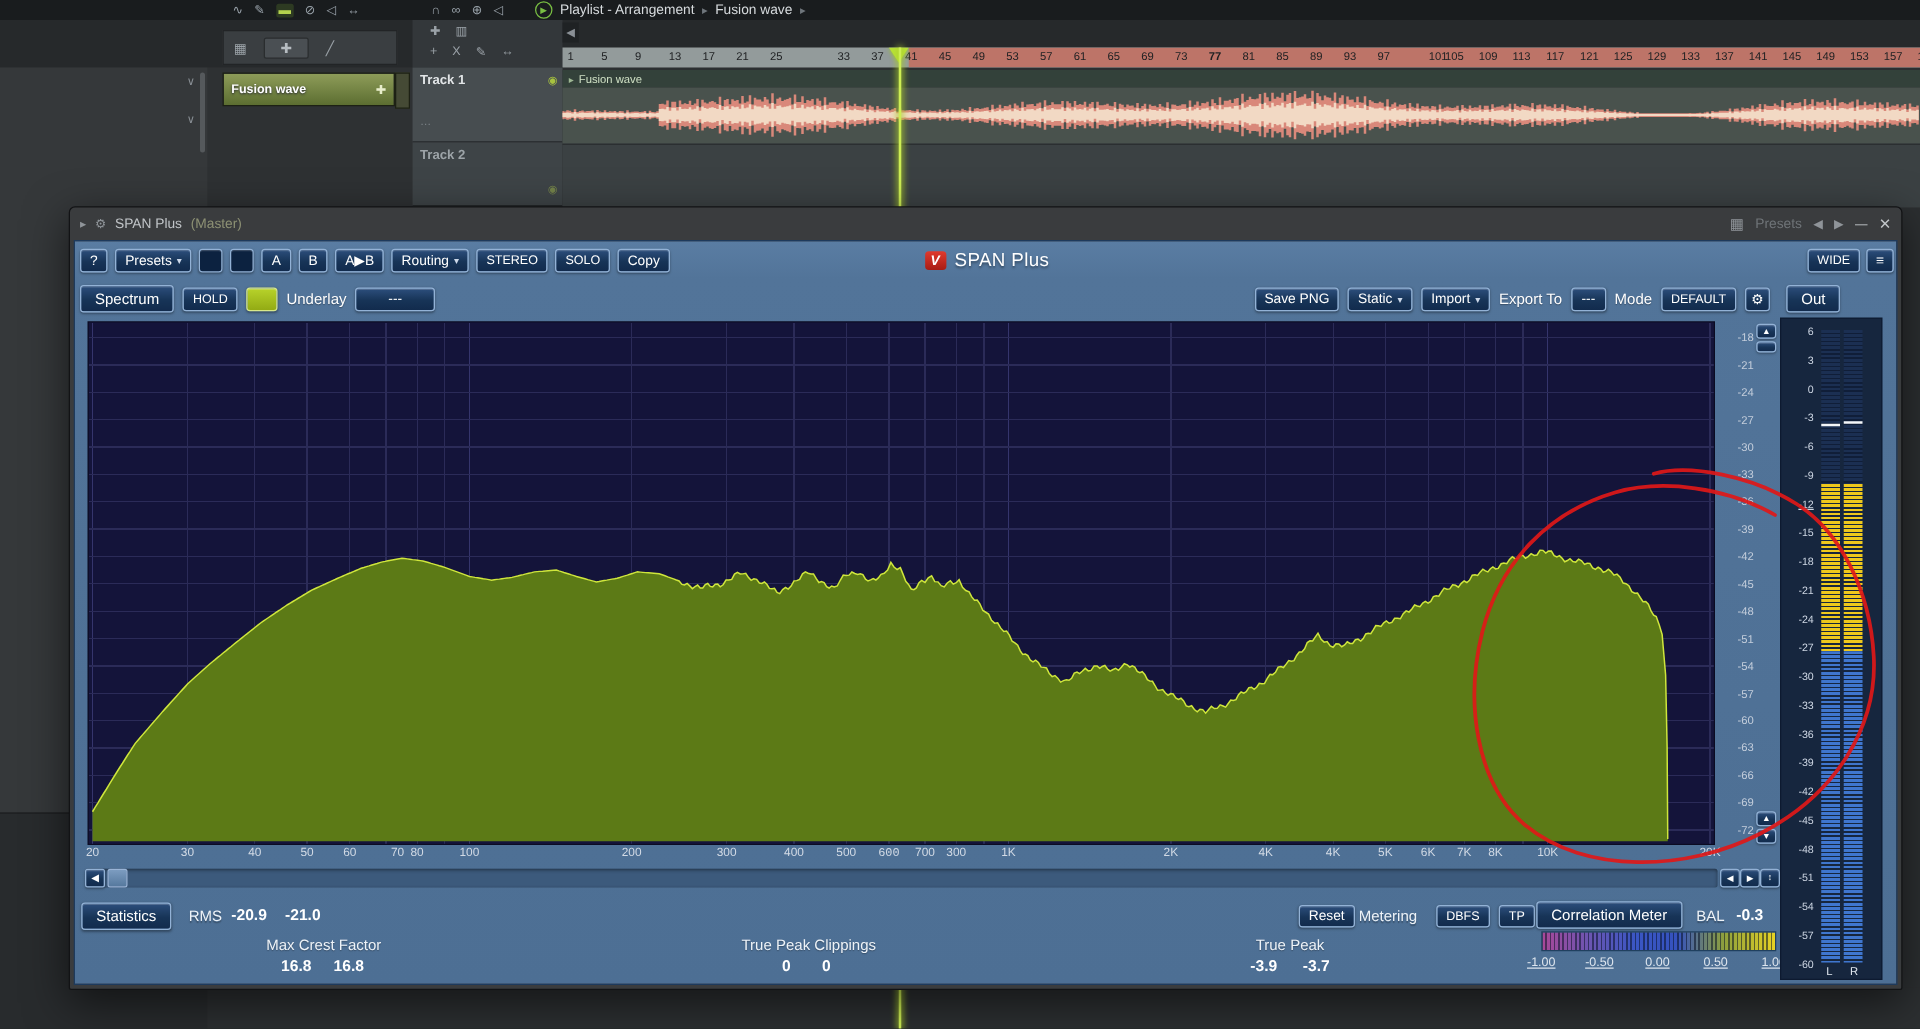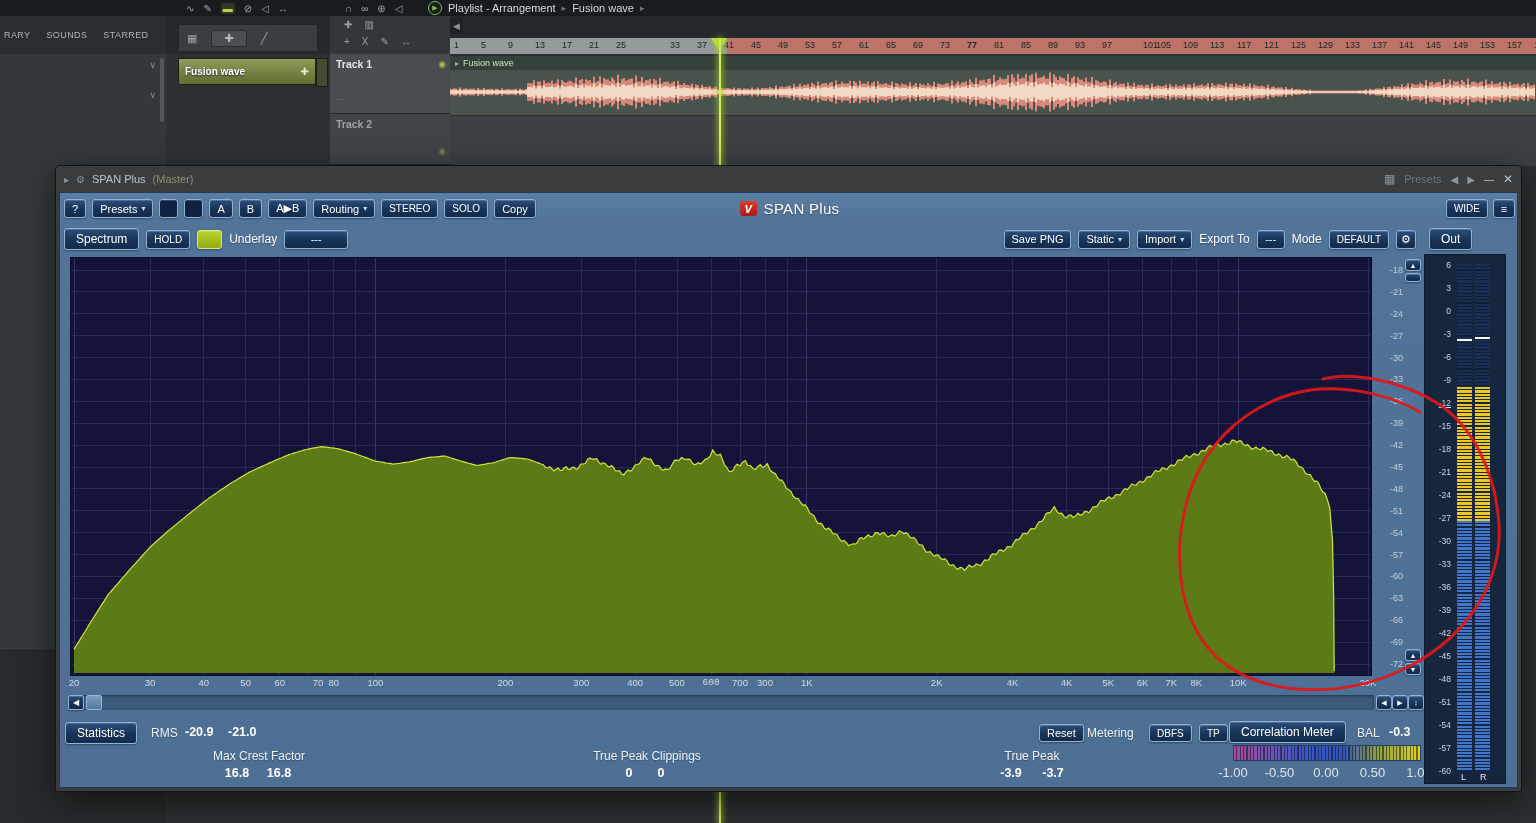--- a/index.html
+++ b/index.html
@@ -93,21 +93,21 @@
   .hscroll{position:absolute;left:8px;top:502px;width:1306px;height:15px;background:#3c5a7c;box-shadow:inset 0 1px 3px rgba(0,0,0,.45);border-radius:2px;display:flex;align-items:center;}
   .hs-btn{width:15px;height:15px;font-size:8px;border-radius:2px;}
   .hs-handle{width:14px;height:13px;margin-left:2px;background:linear-gradient(180deg,#7c9cc0,#56799e);border:1px solid #9ab4d6;border-radius:2px;cursor:grab;}
 
   .stats{position:absolute;left:3px;top:524px;width:1356px;height:68px;}
   .st-lab{position:absolute;color:#eef3f8;font-size:12px;white-space:nowrap;text-shadow:0 1px 1px rgba(0,0,0,.3);}
   .st-val{position:absolute;color:#fff;font-size:12.5px;font-weight:bold;white-space:nowrap;}
   .st-center{transform:translateX(-50%);}
   .corr-bar{position:absolute;left:1170px;top:28px;width:186px;height:14px;border:1px solid #20405f;background:linear-gradient(90deg,#a84898 0%,#6656b4 22%,#3a56c4 40%,#3552be 58%,#8ea03c 78%,#e6d224 100%);}
   .corr-bar:after{content:"";position:absolute;inset:0;background:repeating-linear-gradient(90deg,transparent 0 2.2px,rgba(8,18,38,.55) 2.2px 3.4px);}
-  .corr-tick{position:absolute;top:48px;transform:translateX(-50%);font-size:13px;color:#dde5ee;}
+  .corr-tick{position:absolute;top:48px;transform:translateX(-50%);font-size:10px;color:#dde5ee;text-decoration:underline;}
 
   .meter-panel{position:absolute;left:1363px;top:34px;width:92px;height:558px;}
   .meter-box{position:absolute;left:2px;top:28px;width:80px;height:528px;background:#16263e;box-shadow:0 0 0 1px #0d1a30;}
   .mscale{position:absolute;width:26px;text-align:right;font-size:8.5px;color:#ccd5e2;}
   .mtrack{position:absolute;width:15px;background:repeating-linear-gradient(180deg,#1b2f52 0 2.2px,#101e38 2.2px 3.3px);}
   .mseg{position:absolute;width:15px;}
   .mseg.y{background:repeating-linear-gradient(180deg,#eec81c 0 2.2px,#16263e 2.2px 3.3px);}
   .mseg.b{background:repeating-linear-gradient(180deg,#3f76ce 0 2.2px,#16263e 2.2px 3.3px);}
   .mpeak{position:absolute;width:15px;height:2px;background:#f4f6f8;}
   .mlr{position:absolute;font-size:9px;color:#dfe6ee;}
@@ -138,25 +138,20 @@
     <div class="breadcrumb">
       <span class="bc-play">▶</span>
       <span>Playlist - Arrangement</span>
       <span class="bc-sep">▸</span>
       <span>Fusion wave</span>
       <span class="bc-sep">▸</span>
     </div>
   </div>
 
   <div class="abs fl-row2"></div>
-  <div class="browser-tabs" id="browser-tabs">
-      <span class="browser-tab">RARY</span>
-      <span class="browser-tab">SOUNDS</span>
-      <span class="browser-tab">STARRED</span>
-    </div>
   <div class="pattern-toolbar" id="pattern-toolbar">
       <span>▦</span>
       <span class="pt-btn">✚</span>
       <span>╱</span>
     </div>
   <div class="trackhdr-top">
     <div class="tht-row" style="left:14px;top:3px" id="tht-row1">
         <span class="ticon">✚</span>
         <span class="ticon">▥</span>
       </div>

